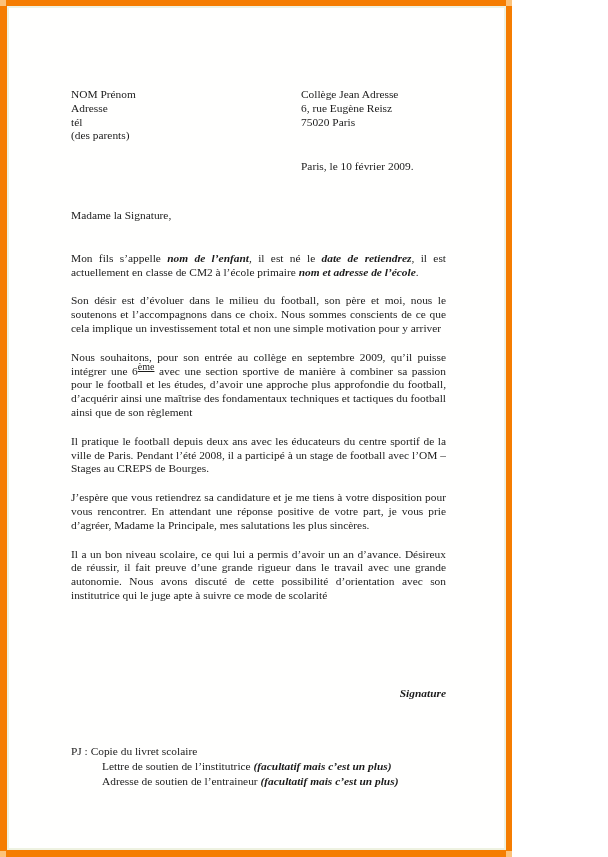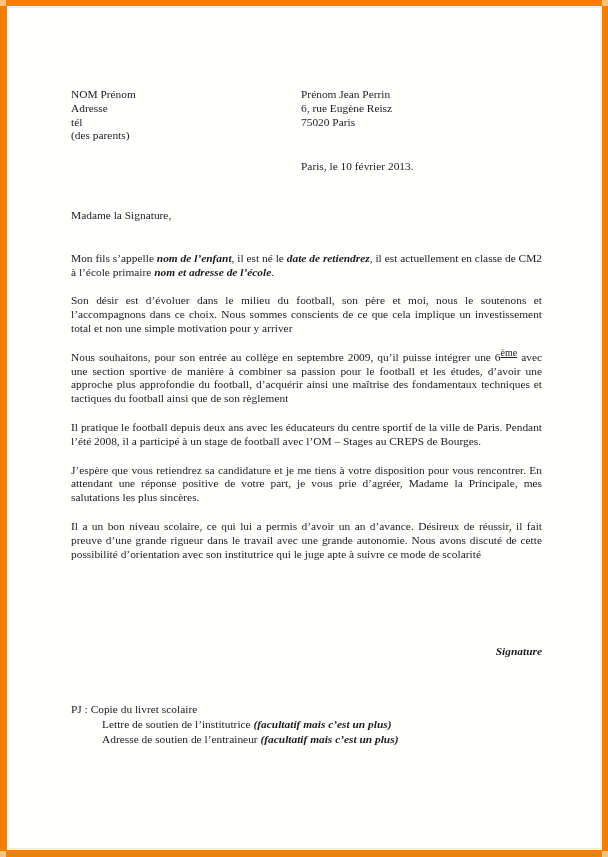--- a/index.html
+++ b/index.html
@@ -3,21 +3,21 @@
 <meta charset="utf-8">
 <style>
   html, body { margin: 0; padding: 0; }
   body {
     width: 608px; height: 857px;
     background: #ffffff;
     font-family: "Liberation Serif", serif;
   }
   .frame {
     box-sizing: border-box;
-    width: 608px; height: 857px;
+    width: 512px; height: 857px;
     background: #f57d01;
     padding: 6px 6px 7px 7px;
     position: relative;
   }
   .corner {
     position: absolute; width: 6px; height: 6px;
     background: #fcc27a;
   }
   .corner.tl { left: 0; top: 0; }
   .corner.tr { right: 0; top: 0; }
@@ -73,27 +73,27 @@
   <div class="page">
 
     <div class="header">
       <div class="sender">
           <div>NOM Prénom</div>
           <div>Adresse</div>
           <div>tél</div>
           <div>(des parents)</div>
         </div>
       <div class="recipient">
-          <div>Prénom Jean Perrin</div>
+          <div>Collège Jean Adresse</div>
           <div>6, rue Eugène Reisz</div>
           <div>75020 Paris</div>
         </div>
     </div>
 
-    <div class="date-line">Paris, le 10 février 2013.</div>
+    <div class="date-line">Paris, le 10 février 2009.</div>
 
     <div class="salutation">Madame la Signature,</div>
 
     <div class="paragraphs">
       <p><span class="seg-n">Mon fils s’appelle </span><span class="seg-bi">nom de l’enfant</span><span class="seg-n">, il est né le </span><span class="seg-bi">date de retiendrez</span><span class="seg-n">, il est actuellement en classe de CM2 à l’école primaire </span><span class="seg-bi">nom et adresse de l’école</span><span class="seg-n">.</span></p>
       <p><span class="seg-n">Son désir est d’évoluer dans le milieu du football, son père et moi, nous le soutenons et l’accompagnons dans ce choix. Nous sommes conscients de ce que cela implique un investissement total et non une simple motivation pour y arriver</span></p>
       <p><span class="seg-n">Nous souhaitons, pour son entrée au collège en septembre 2009, qu’il puisse intégrer une 6</span><span class="seg-sup">ème</span><span class="seg-n"> avec une section sportive de manière à combiner sa passion pour le football et les études, d’avoir une approche plus approfondie du football,  d’acquérir ainsi une maîtrise des fondamentaux techniques et tactiques du football ainsi que de son règlement</span></p>
       <p><span class="seg-n">Il pratique le football depuis deux  ans avec les éducateurs du centre sportif de la ville de Paris. Pendant l’été 2008, il a participé à un stage de football avec l’OM – Stages au CREPS de Bourges.</span></p>
       <p><span class="seg-n">J’espère que vous retiendrez sa candidature et je me tiens à votre disposition  pour vous rencontrer. En attendant une réponse positive de votre part, je vous prie d’agréer, Madame la Principale, mes salutations les plus sincères.</span></p>
       <p><span class="seg-n">Il a un bon niveau scolaire, ce qui lui a permis d’avoir un an d’avance. Désireux de réussir, il fait preuve d’une grande rigueur dans le travail avec une grande autonomie. Nous avons discuté de cette possibilité d’orientation avec son institutrice qui le juge apte à suivre ce mode de scolarité</span></p>

